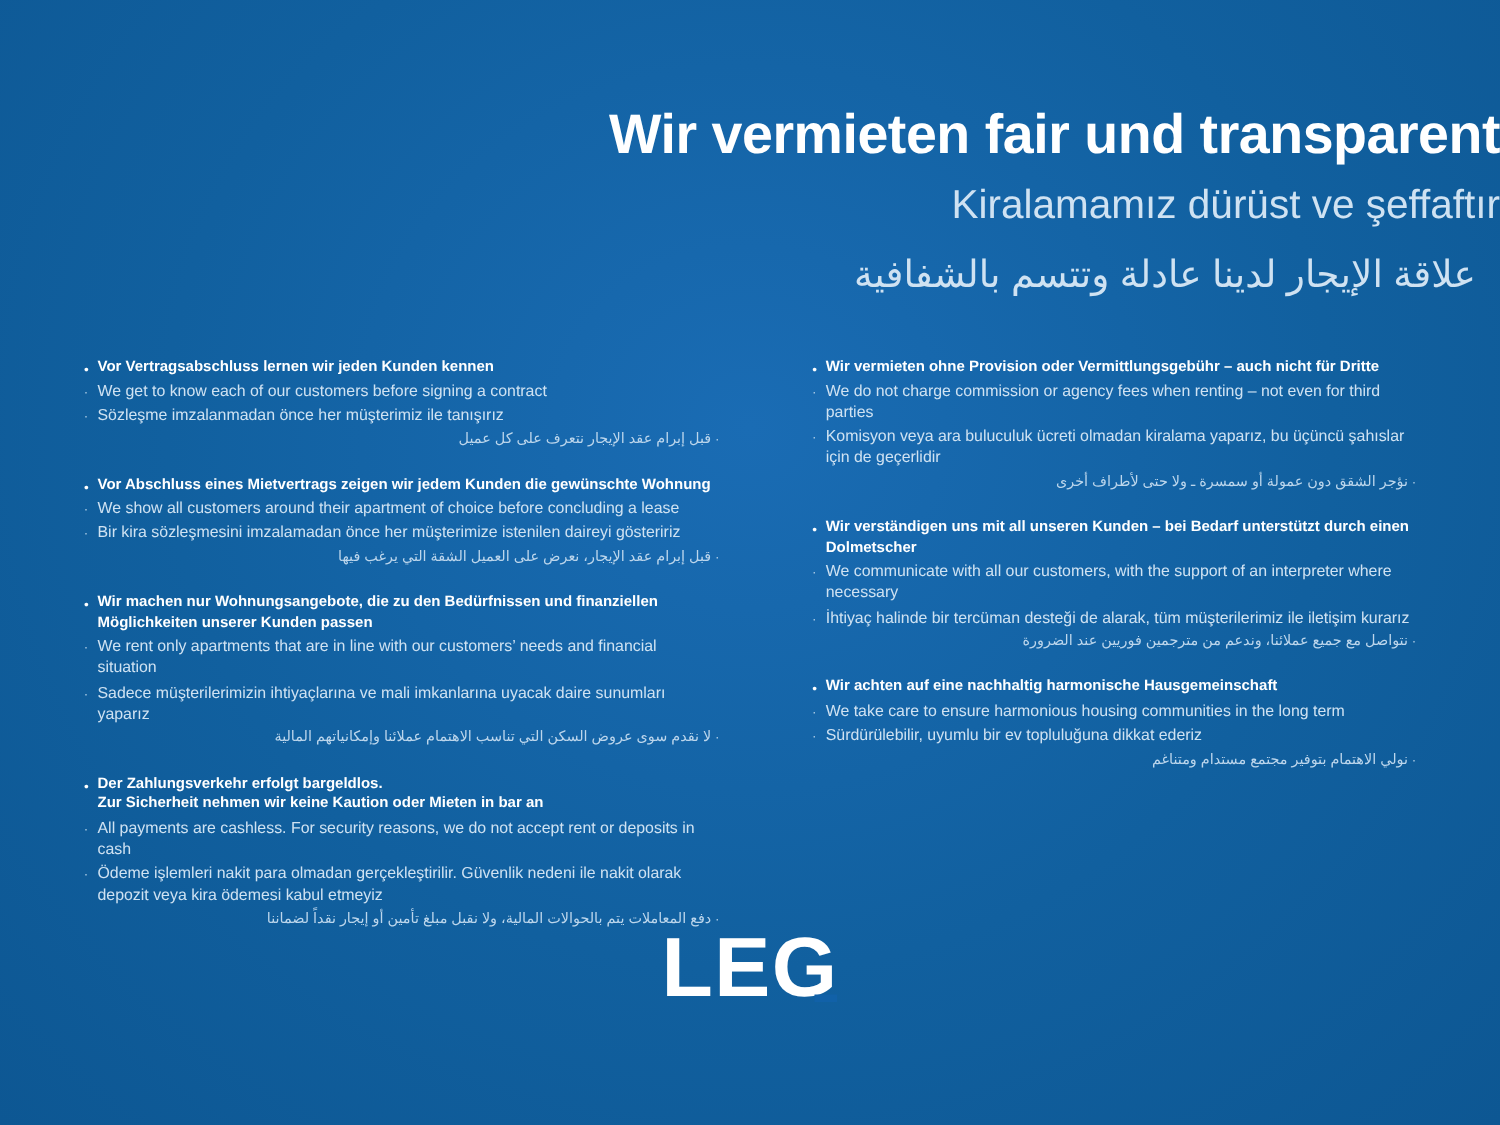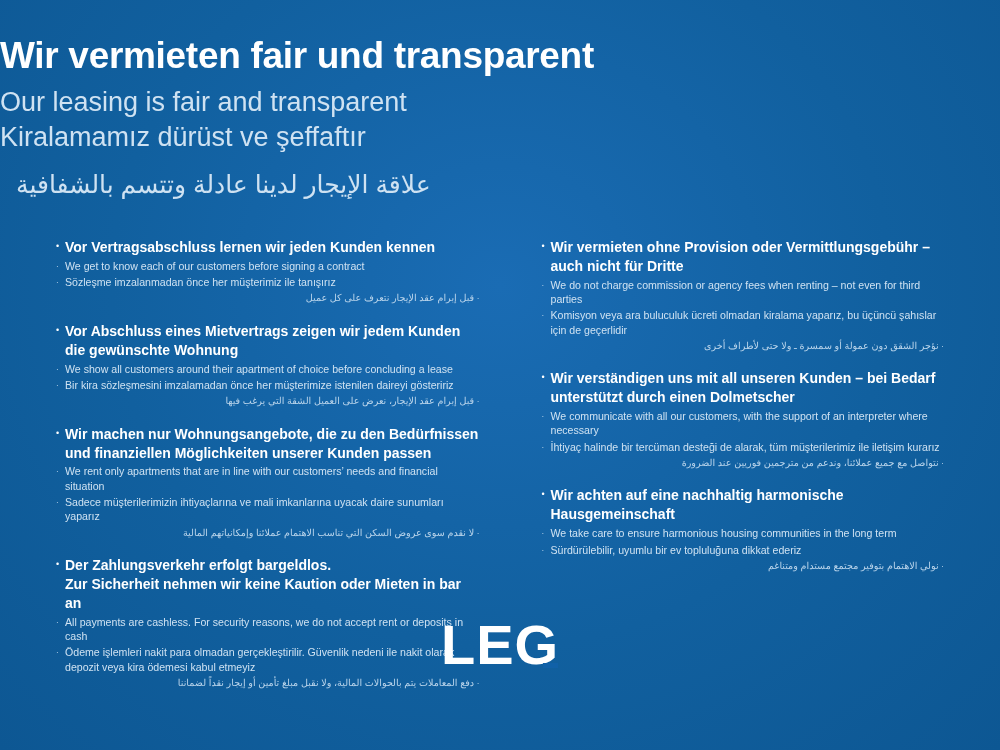--- a/index.html
+++ b/index.html
@@ -15,22 +15,22 @@
     overflow: hidden;
     position: relative;
   }
   .poster {
     position: absolute;
     inset: 0;
     background: radial-gradient(ellipse at 50% 38%, #1a6cb4 0%, #11609f 55%, #0d5793 100%);
   }
   
   .headings {
-    padding-top: 36px;
-    text-align: left;
+    padding-top: 70px;
+    text-align: right;
   }
   .h-de {
     font-size: 37px;
     font-weight: bold;
     letter-spacing: -0.3px;
     line-height: 1.1;
     margin: 0 0 10px 0;
   }
   .h-en {
     font-size: 27px;
@@ -86,21 +86,21 @@
     color: #ffffff;
     font-size: 9px;
     padding-top: 4px;
   }
   .bullet.dim {
     color: #bcd6ec;
     font-size: 8px;
     padding-top: 4px;
   }
   .txt-de {
-    font-size: 14px;
+    font-size: 10px;
     font-weight: bold;
     line-height: 1.35;
     color: #ffffff;
   }
   .txt-en {
     font-size: 10.6px;
     font-weight: normal;
     line-height: 1.35;
     color: #cfe2f2;
   }
@@ -153,21 +153,20 @@
     background: #1161a8;
   }
 </style>
 </head>
 <body>
 
 <div class="poster">
 
   <div class="headings">
     <h1 class="h-de">Wir vermieten fair und transparent</h1>
-    <div class="h-en">Our leasing is fair and transparent</div>
     <div class="h-tr">Kiralamamız dürüst ve şeffaftır</div>
     <div class="h-ar">علاقة الإيجار لدينا عادلة وتتسم بالشفافية</div>
   </div>
 
   <div class="columns">
 
     <div class="col left">
 
       <div class="item">
         <div class="line">

